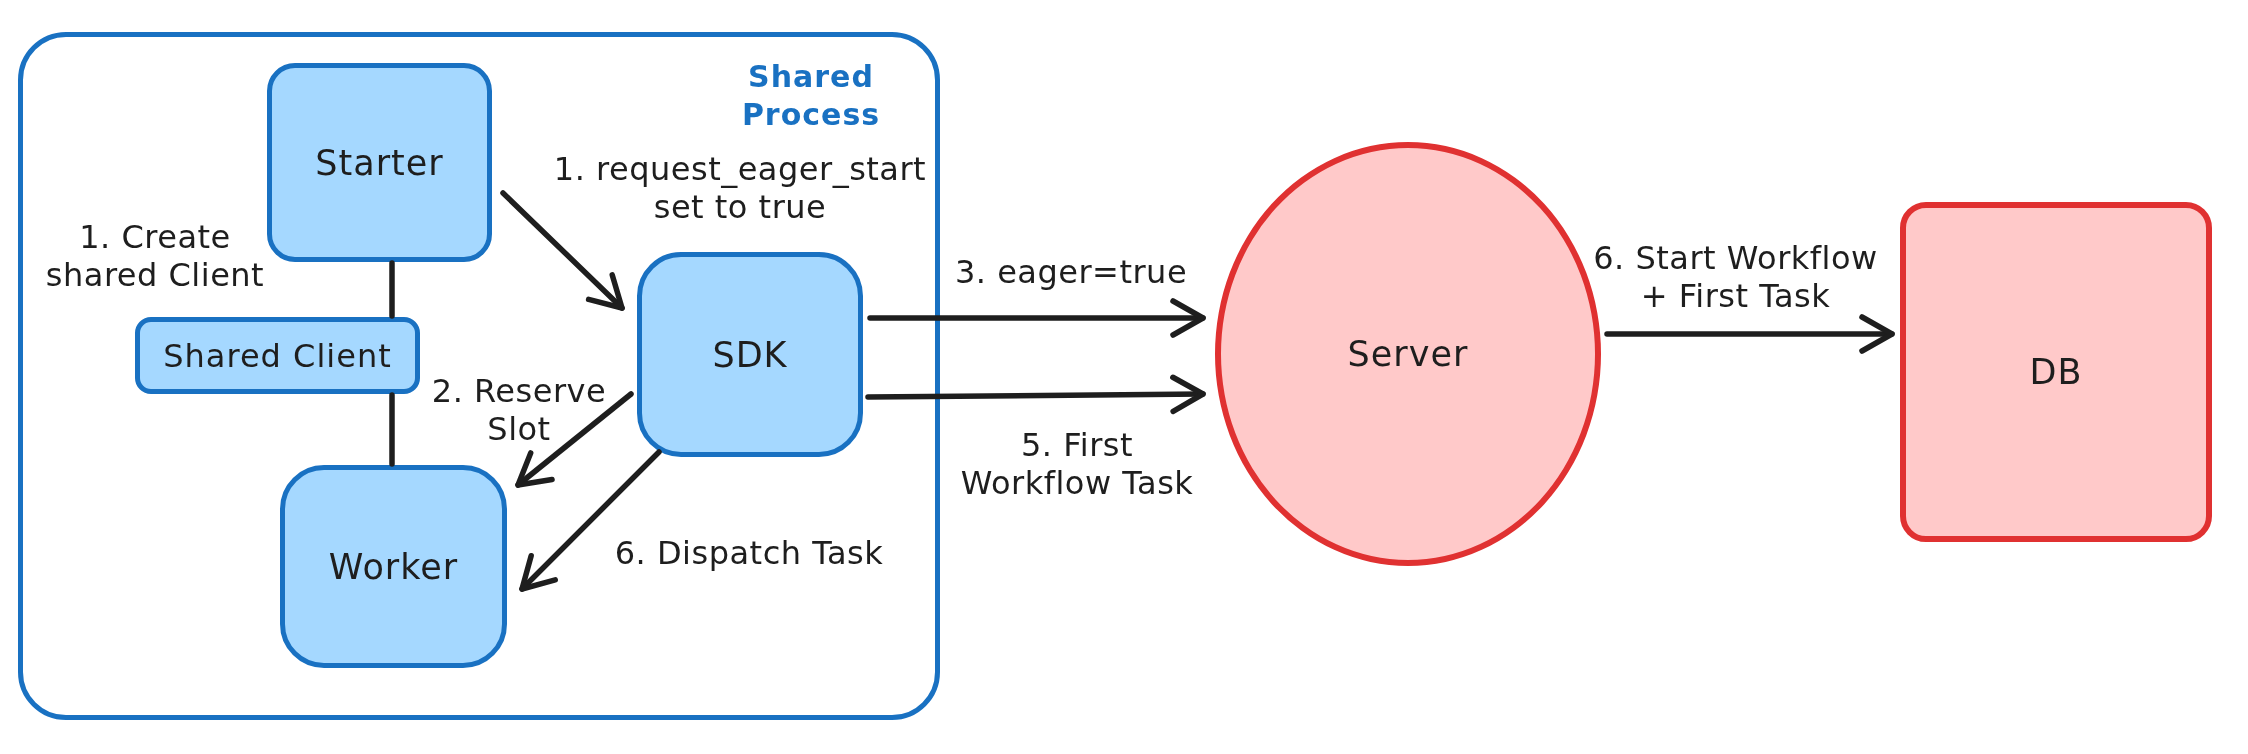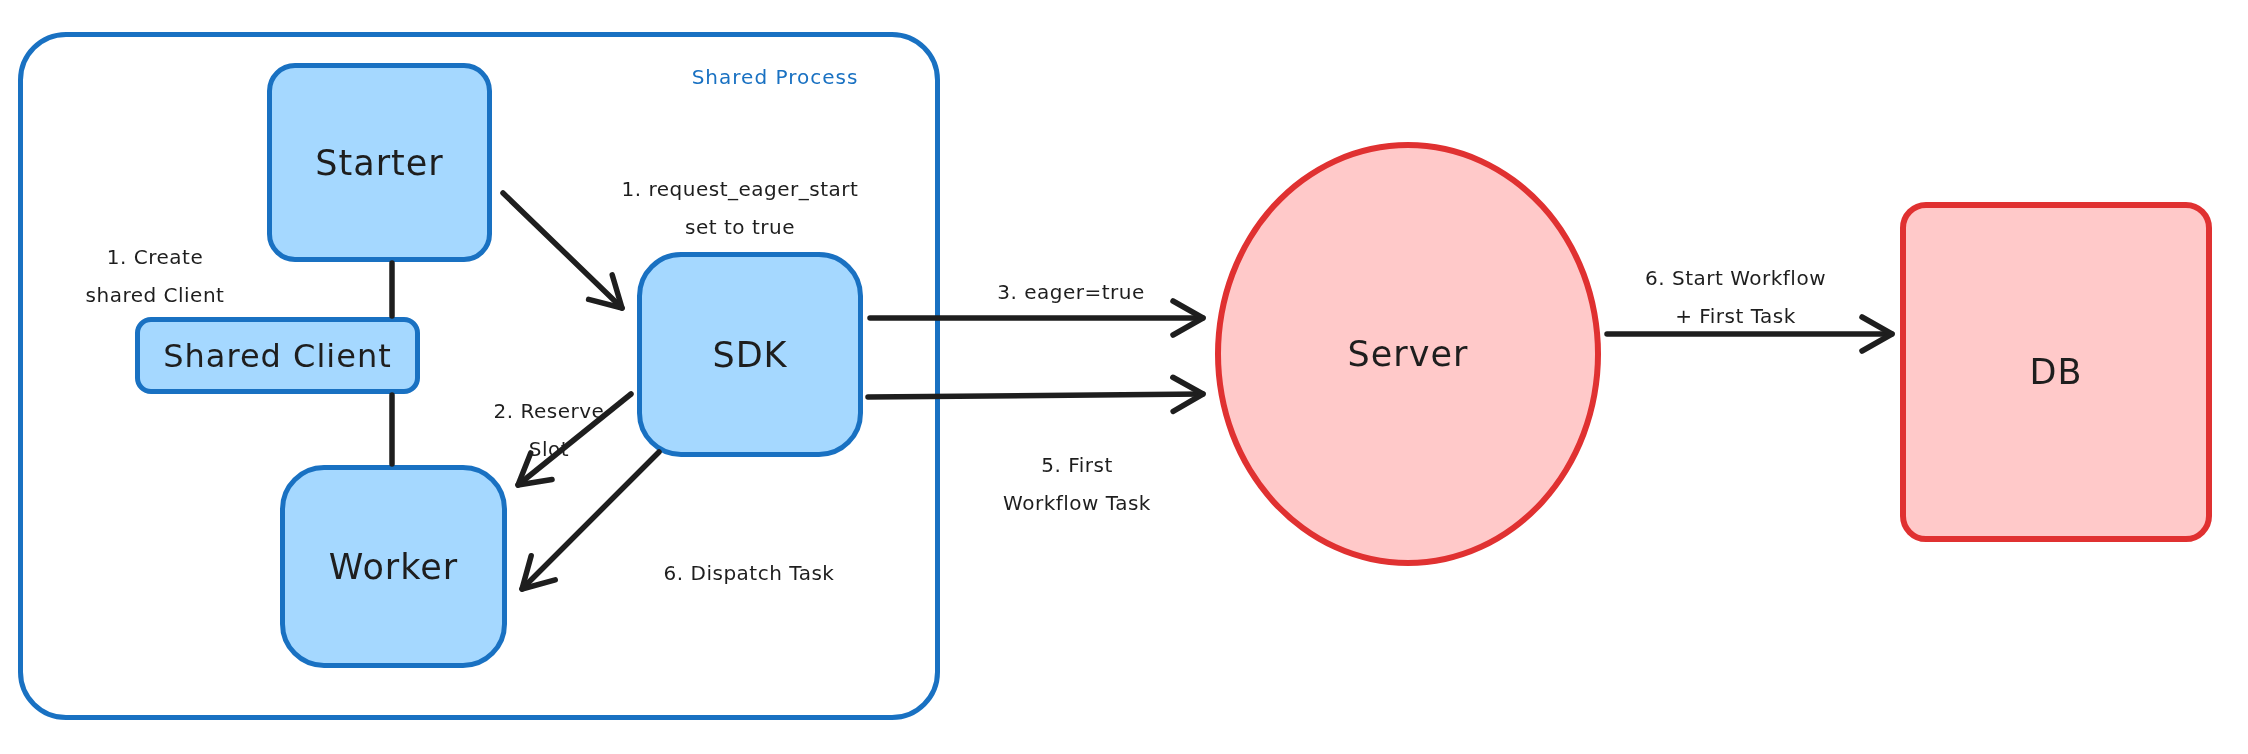--- a/index.html
+++ b/index.html
@@ -21,54 +21,54 @@
   }
   
   .process-box{
     position:absolute;left:18px;top:32px;width:922px;height:688px;
     border:5px solid var(--blue-stroke);
     border-radius:48px;
     box-sizing:border-box;
     background:transparent;
   }
   .process-title{
-    position:absolute;left:650px;top:58px;width:250px;
+    position:absolute;left:686px;top:58px;width:250px;
     text-align:center;
-    font-size:20px;line-height:38px;
+    font-size:30px;line-height:38px;
     color:var(--blue-stroke);
     letter-spacing:1px;
+    font-weight:bold;
   }
   .node{
     position:absolute;
     display:flex;align-items:center;justify-content:center;
     box-sizing:border-box;
     font-size:35px;
     color:var(--ink);
     letter-spacing:1px;
   }
   .node.blue{background:var(--blue-fill);border:5px solid var(--blue-stroke);}
   .node.red{background:var(--red-fill);border:6px solid var(--red-stroke);}
   .node-starter{left:267px;top:63px;width:225px;height:199px;border-radius:28px;}
   .node-shared-client{left:135px;top:317px;width:285px;height:77px;border-radius:16px;font-size:32px;}
   .node-worker{left:280px;top:465px;width:227px;height:203px;border-radius:44px;}
   .node-sdk{left:637px;top:252px;width:226px;height:205px;border-radius:44px;}
   .node-server{left:1215px;top:142px;width:386px;height:424px;border-radius:50%;border-width:7px;}
   .node-db{left:1900px;top:191px;width:312px;height:340px;border-radius:26px;margin-top:11px;}
   .note{
     position:absolute;
     text-align:center;
-    font-size:20px;line-height:38px;
+    font-size:32px;line-height:38px;
     white-space:pre-line;
     color:var(--ink);
     letter-spacing:0.5px;
-    margin-top:20px;
   }
   .note-create-shared-client{left:25px;top:218px;width:260px;text-align:center;}
   .note-request-eager-start{left:520px;top:150px;width:440px;}
-  .note-reserve-slot{left:389px;top:372px;width:260px;padding-left:30px;}
+  .note-reserve-slot{left:389px;top:372px;width:260px;}
   .note-dispatch-task{left:599px;top:534px;width:300px;}
   .note-eager-true{left:946px;top:253px;width:250px;}
   .note-first-workflow-task{left:952px;top:426px;width:250px;}
   .note-start-workflow{left:1578px;top:239px;width:315px;}
   .arrows-layer{
     position:absolute;left:0;top:0;width:2248px;height:754px;
     pointer-events:none;
   }
   .arrow,.connector{
     fill:none;

